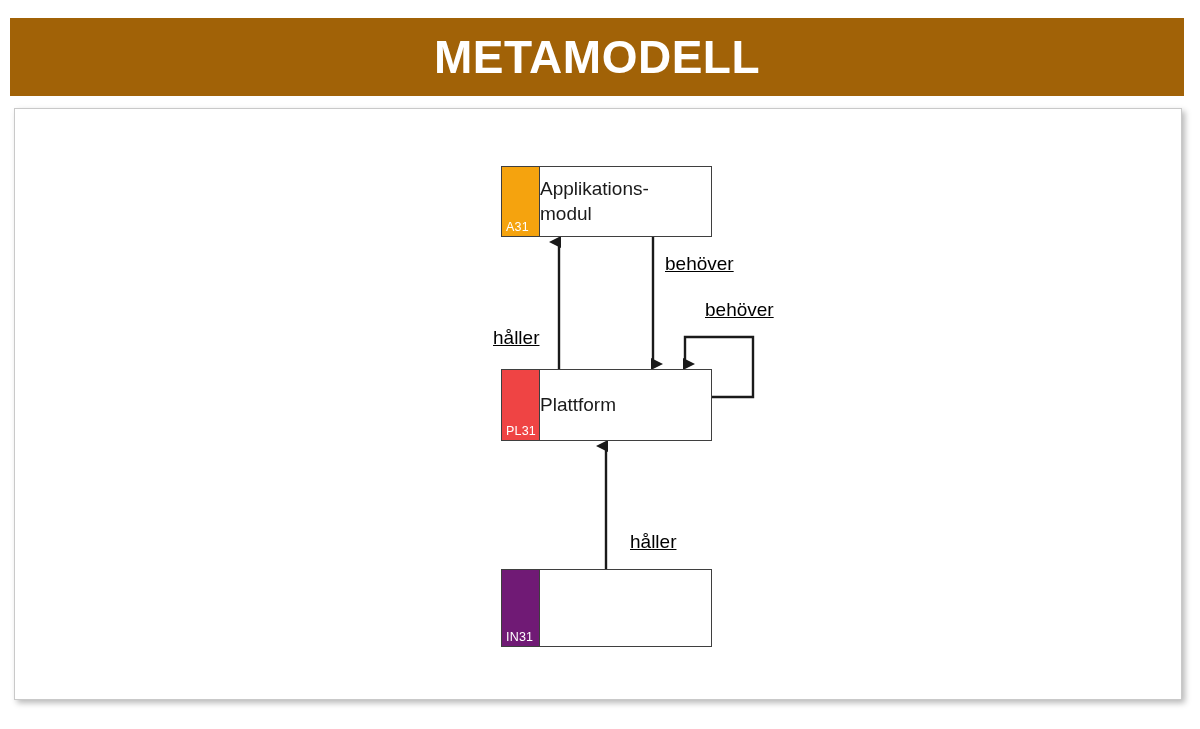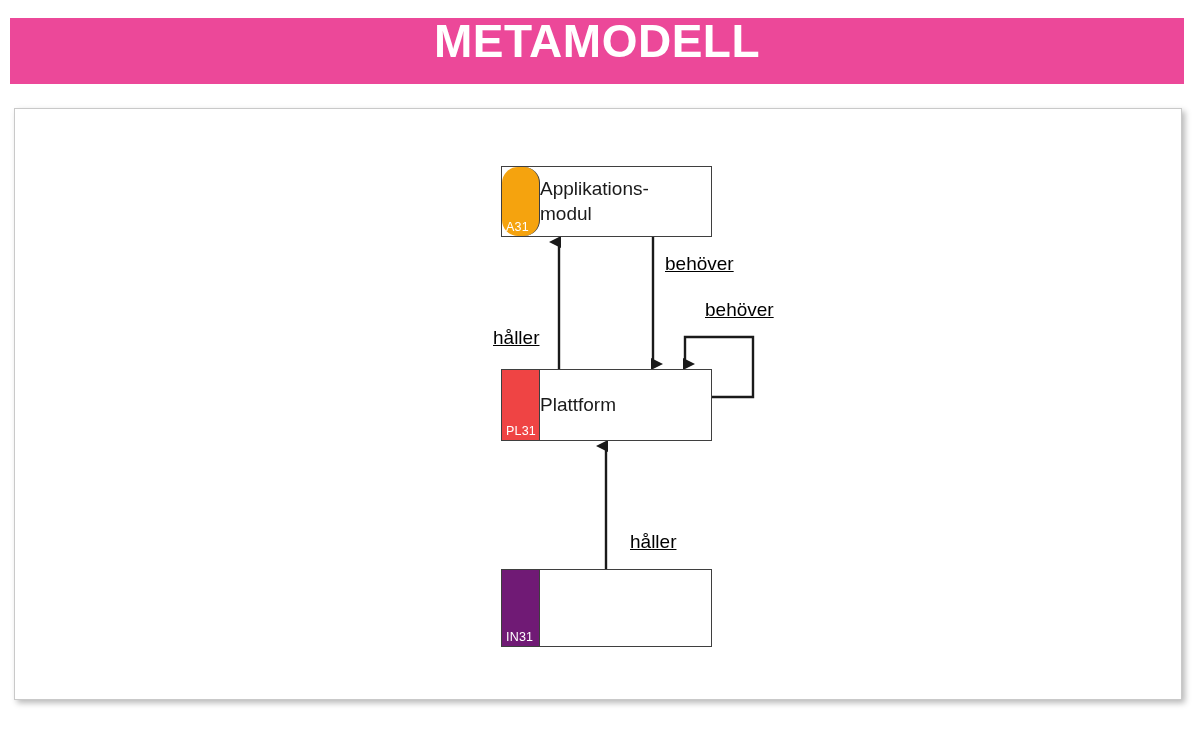--- a/index.html
+++ b/index.html
@@ -25,23 +25,24 @@
     height: 729px;
     background: #ffffff;
   }
 
   
   .title-bar {
     position: absolute;
     left: 10px;
     top: 18px;
     width: 1174px;
-    height: 66px;
-    background: #ec4899;
+    height: 78px;
+    background: #a16207;
     display: flex;
+    align-items: center;
     justify-content: center;
     box-sizing: border-box;
   }
   .title-text {
     color: #FFFFFF;
     font-size: 46px;
     font-weight: bold;
     letter-spacing: 0.5px;
     font-family: "Liberation Sans", sans-serif;
     line-height: 1;
@@ -153,21 +154,21 @@
         <line x1="544" y1="260" x2="544" y2="133" stroke="#1A1A1A" stroke-width="2.4" marker-end="url(#arrowUp)"></line>
 
         <line x1="638" y1="128" x2="638" y2="255" stroke="#1A1A1A" stroke-width="2.4" marker-end="url(#arrowDown)"></line>
 
         <path d="M697,288 L738,288 L738,228 L670,228 L670,255" fill="none" stroke="#1A1A1A" stroke-width="2.4" marker-end="url(#arrowDown)"></path>
 
         <line x1="591" y1="460" x2="591" y2="337" stroke="#1A1A1A" stroke-width="2.4" marker-end="url(#arrowUp)"></line>
       </svg>
 
       <div class="node" style="left:486px; top:57px; width:211px; height:71px;">
-        <div class="node-tab" style="background:#F5A30E;border-radius:16px;">
+        <div class="node-tab" style="background:#F5A30E;">
           <span class="node-code">A31</span>
         </div>
         <div class="node-body">
           <span class="node-label">Applikations-
 modul</span>
         </div>
       </div>
 
       <div class="node" style="left:486px; top:260px; width:211px; height:72px;">
         <div class="node-tab" style="background:#ef4444;">

